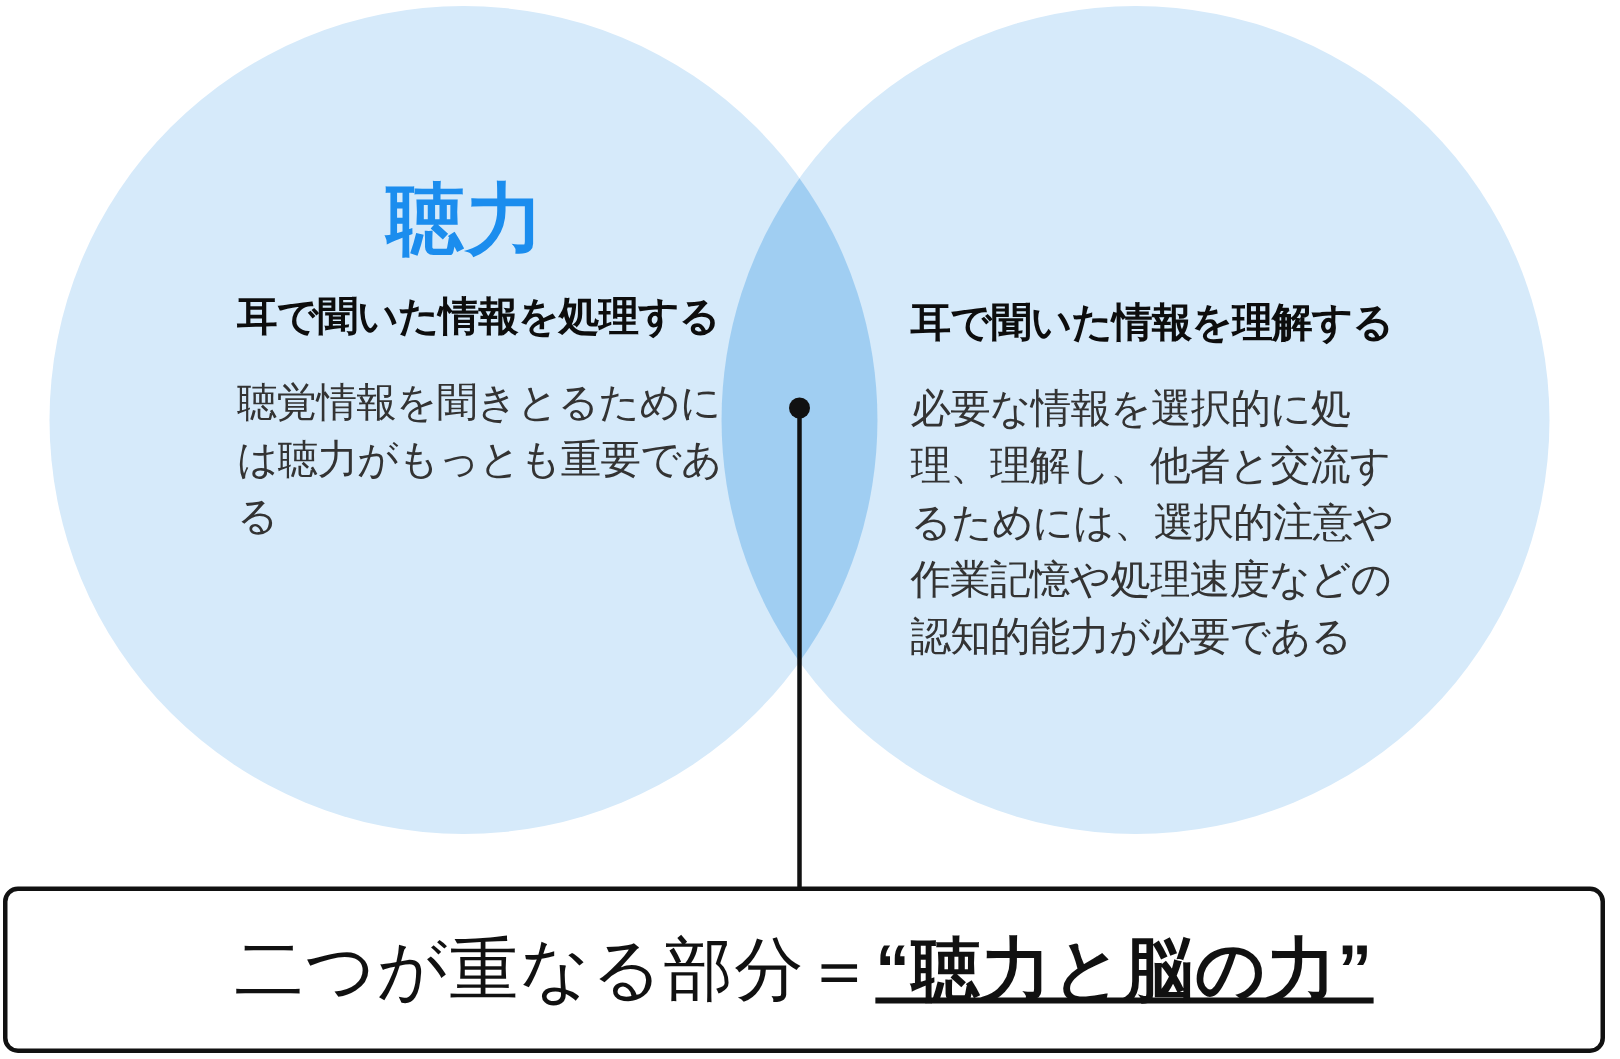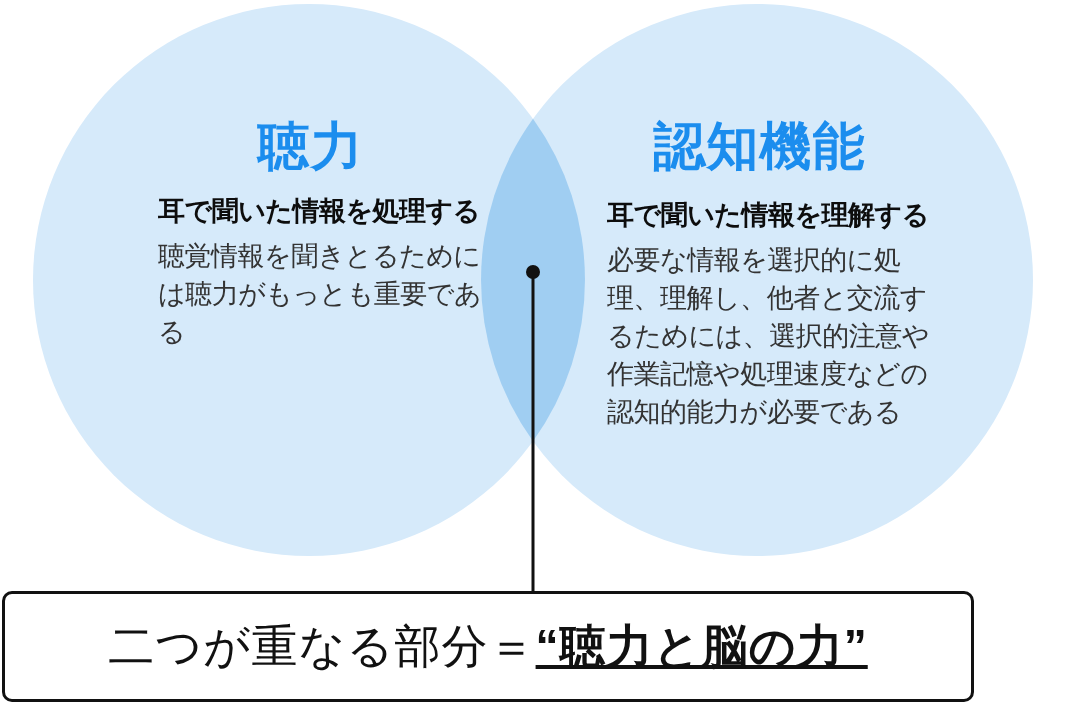--- a/index.html
+++ b/index.html
@@ -47,33 +47,34 @@
     white-space: pre;
   }
   .circle-body {
     width: 345px;
     font-size: 27px;
     line-height: 38px;
     font-weight: normal;
     color: #333333;
     letter-spacing: -0.5px;
     white-space: pre;
+    margin-top: 12px;
   }
   #left-title   { left: 158px; }
   #left-subtitle{ left: 158px; top: 193px; }
   #left-body    { left: 158px; top: 237px; }
   #right-title  { left: 607px; }
   #right-subtitle{ left: 607px; top: 197px; }
   #right-body   { left: 607px; top: 241px; }
 
   .callout-box {
     position: absolute;
     left: 2px;
     top: 591px;
-    width: 972px;
+    width: 1068px;
     height: 111px;
     box-sizing: border-box;
     background: #ffffff;
     border: 3px solid var(--ink, #111111);
     border-radius: 10px;
     display: flex;
     align-items: center;
     justify-content: center;
     white-space: pre;
   }
@@ -103,21 +104,20 @@
     <line x1="533" y1="272" x2="533" y2="592" stroke-width="3" stroke="#111111"></line>
     <circle cx="533" cy="272" r="7" fill="#111111"></circle>
   </svg>
 
   <div id="left-subtitle" class="txt circle-subtitle">耳で聞いた情報を処理する</div>
   <div id="left-title" class="txt circle-title">聴力</div>
   <div id="left-body" class="txt circle-body">聴覚情報を聞きとるために
 は聴力がもっとも重要であ
 る</div>
 
-  <div id="right-title" class="txt circle-title">認知機能</div>
   <div id="right-subtitle" class="txt circle-subtitle">耳で聞いた情報を理解する</div>
   <div id="right-body" class="txt circle-body">必要な情報を選択的に処
 理、理解し、他者と交流す
 るためには、選択的注意や
 作業記憶や処理速度などの
 認知的能力が必要である</div>
 
   <div class="callout-box">
     <span class="callout-prefix">二つが重なる部分＝</span><span class="callout-emphasis">“聴力と脳の力”</span>
   </div>

